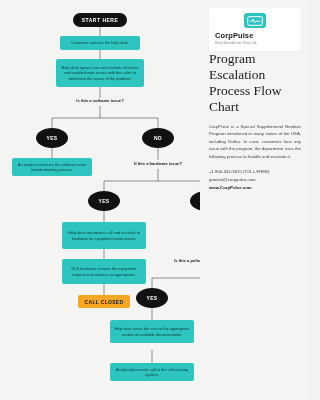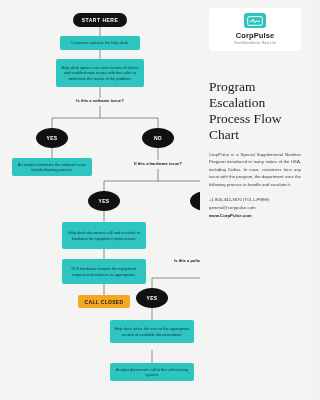--- a/index.html
+++ b/index.html
@@ -20,21 +20,21 @@
     position: absolute;
     right: 0; top: 0;
     width: 110px; height: 400px;
     background: #f4f4f2;
     padding: 8px 9px 0 9px;
   }
   #brandcard {
     background: #ffffff;
     border-radius: 3px;
     padding: 5px 6px 6px 6px;
-    text-align: center;
+    text-align: left;
     box-shadow: 0 0 1px rgba(0,0,0,0.06);
   }
   #brandcard .logo {
     width: 22px; height: 15px;
     margin: 0 auto 3px auto;
     background: #2bc3bd;
     border-radius: 3px;
     display: flex; align-items: center; justify-content: center;
   }
   #brandcard .brand-name {
@@ -47,21 +47,21 @@
     font-size: 3.6px;
     color: #8a8a8a;
     margin-top: 1px;
   }
   #panel h1 {
     font-family: "Liberation Serif", serif;
     font-size: 13.5px;
     line-height: 1.18;
     font-weight: normal;
     color: #1a1a1a;
-    margin: 28px 0 8px 0;
+    margin: 0 0 8px 0;
   }
   #panel .body-text {
     font-size: 4.3px;
     line-height: 1.75;
     color: #3d3d3d;
     text-align: justify;
     margin-bottom: 5px;
   }
   #panel .contact {
     font-size: 4.3px;

